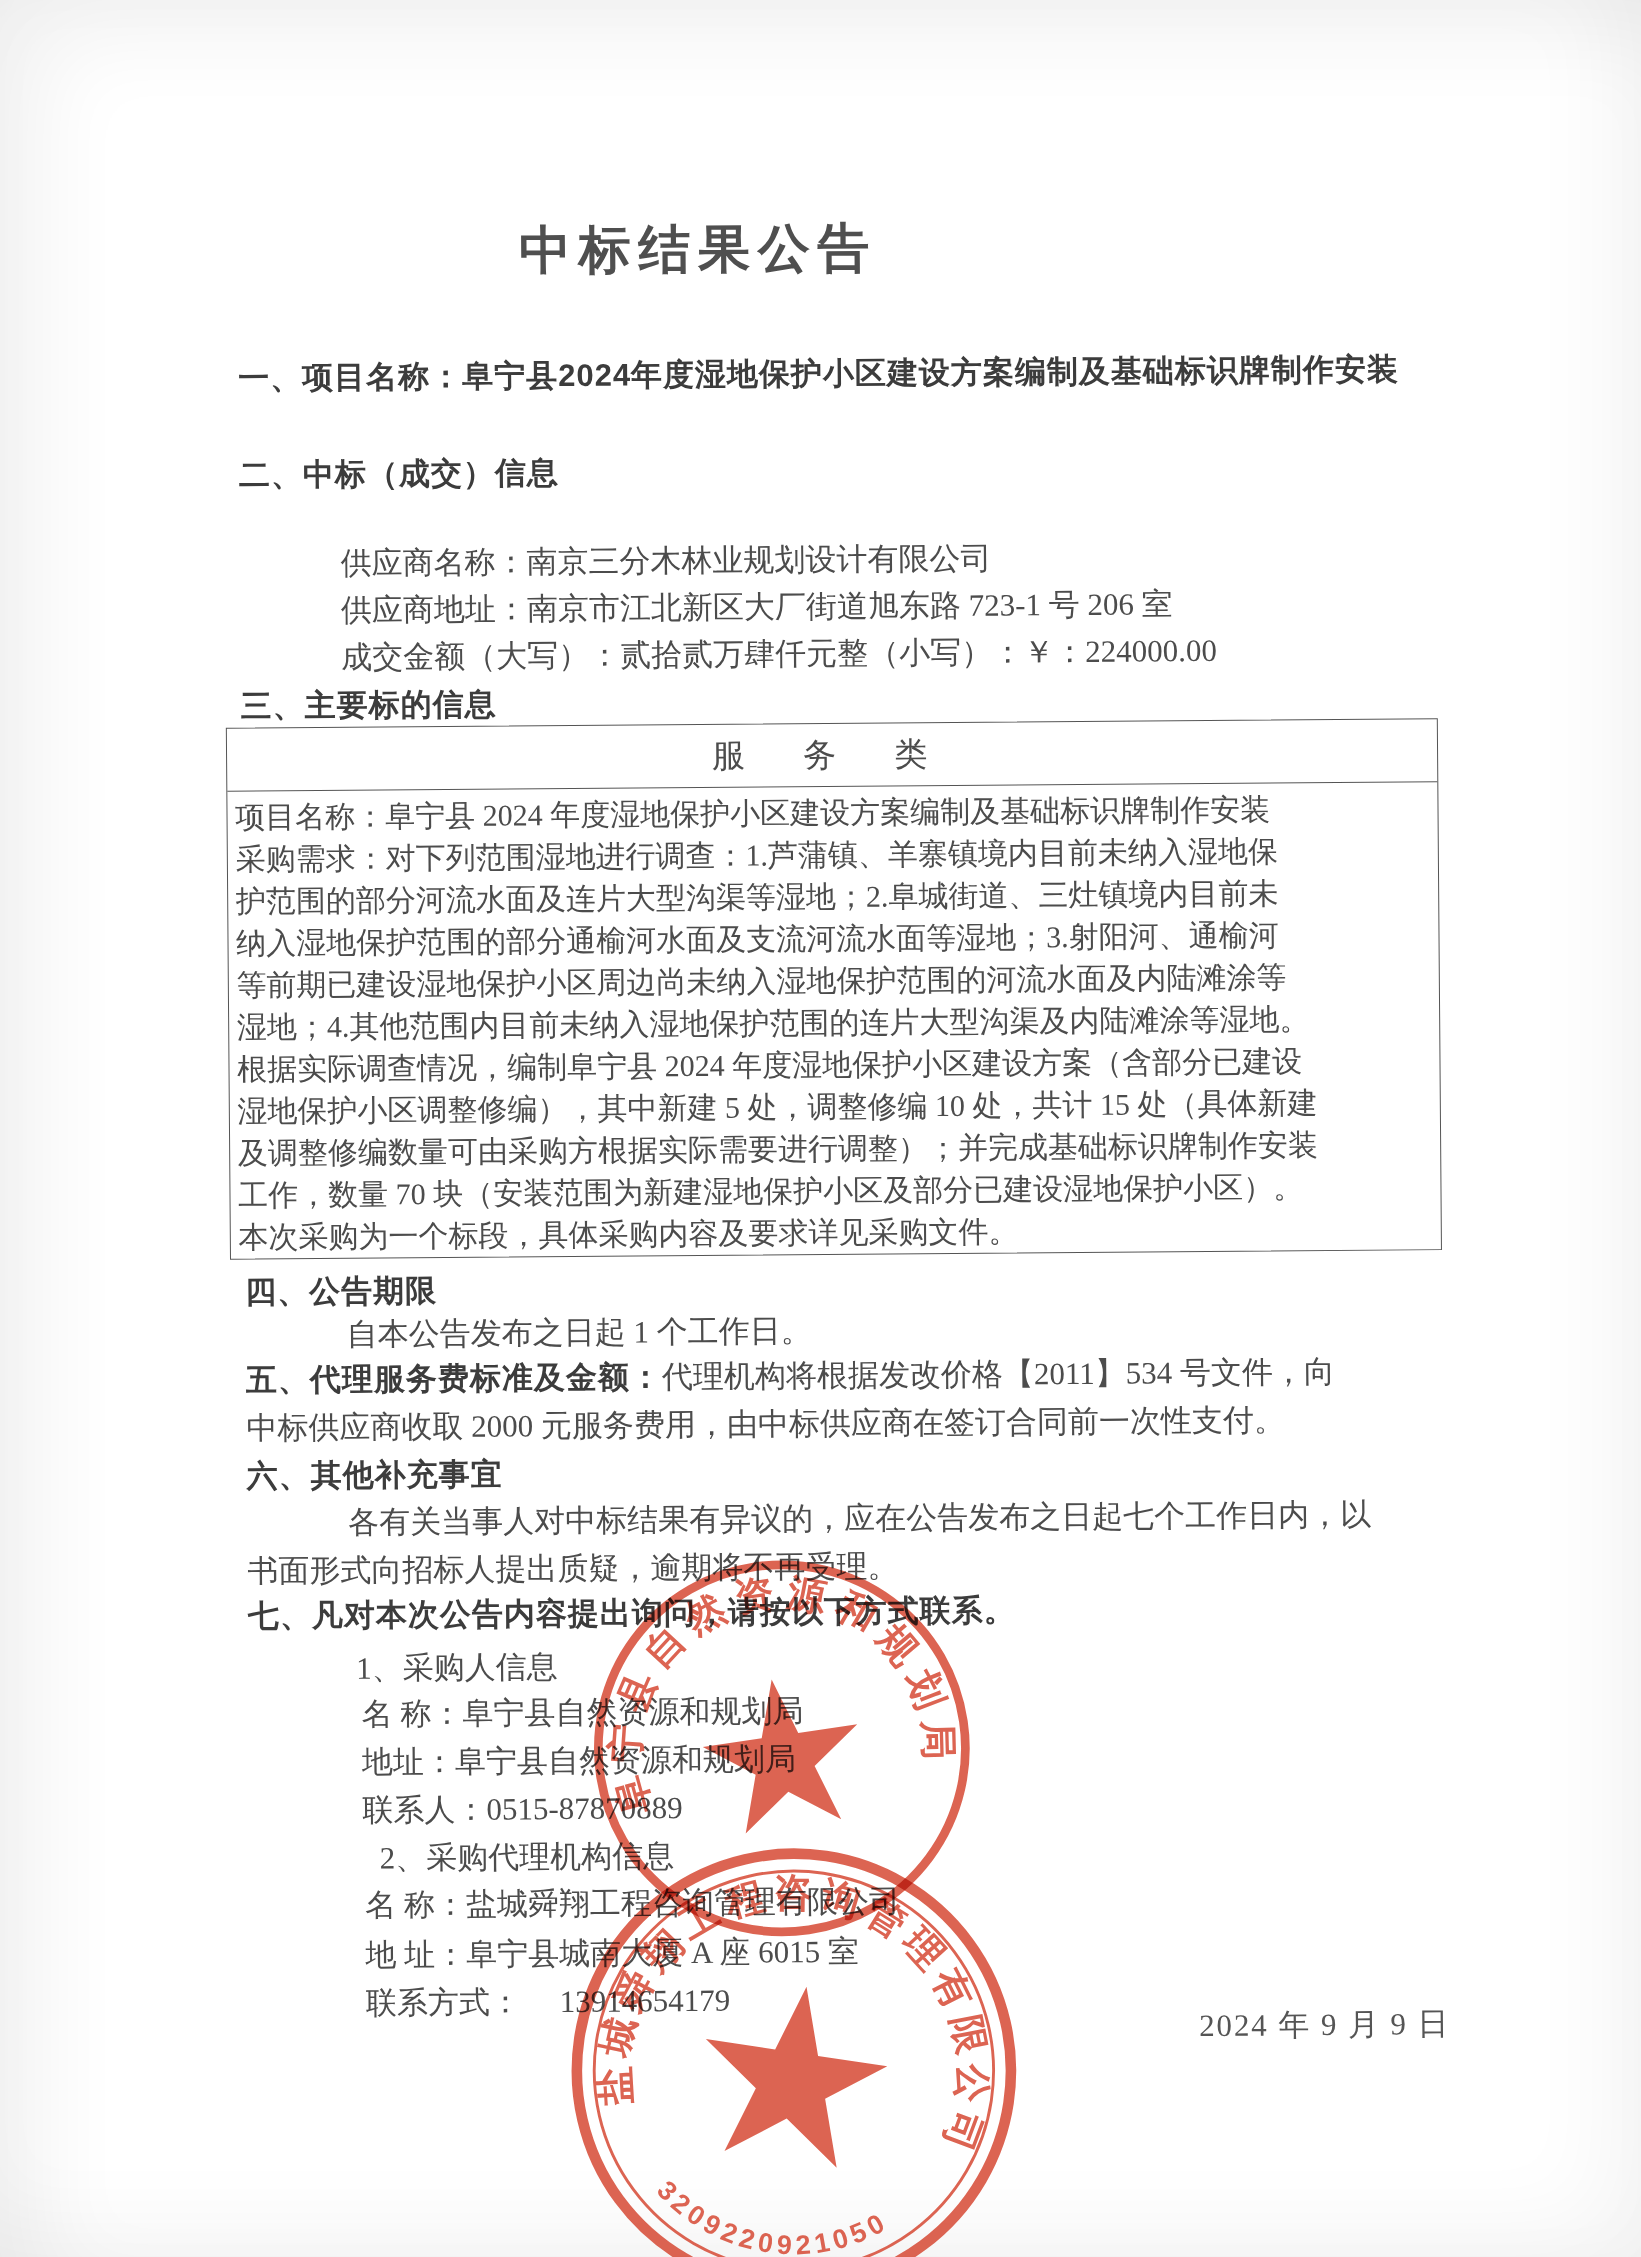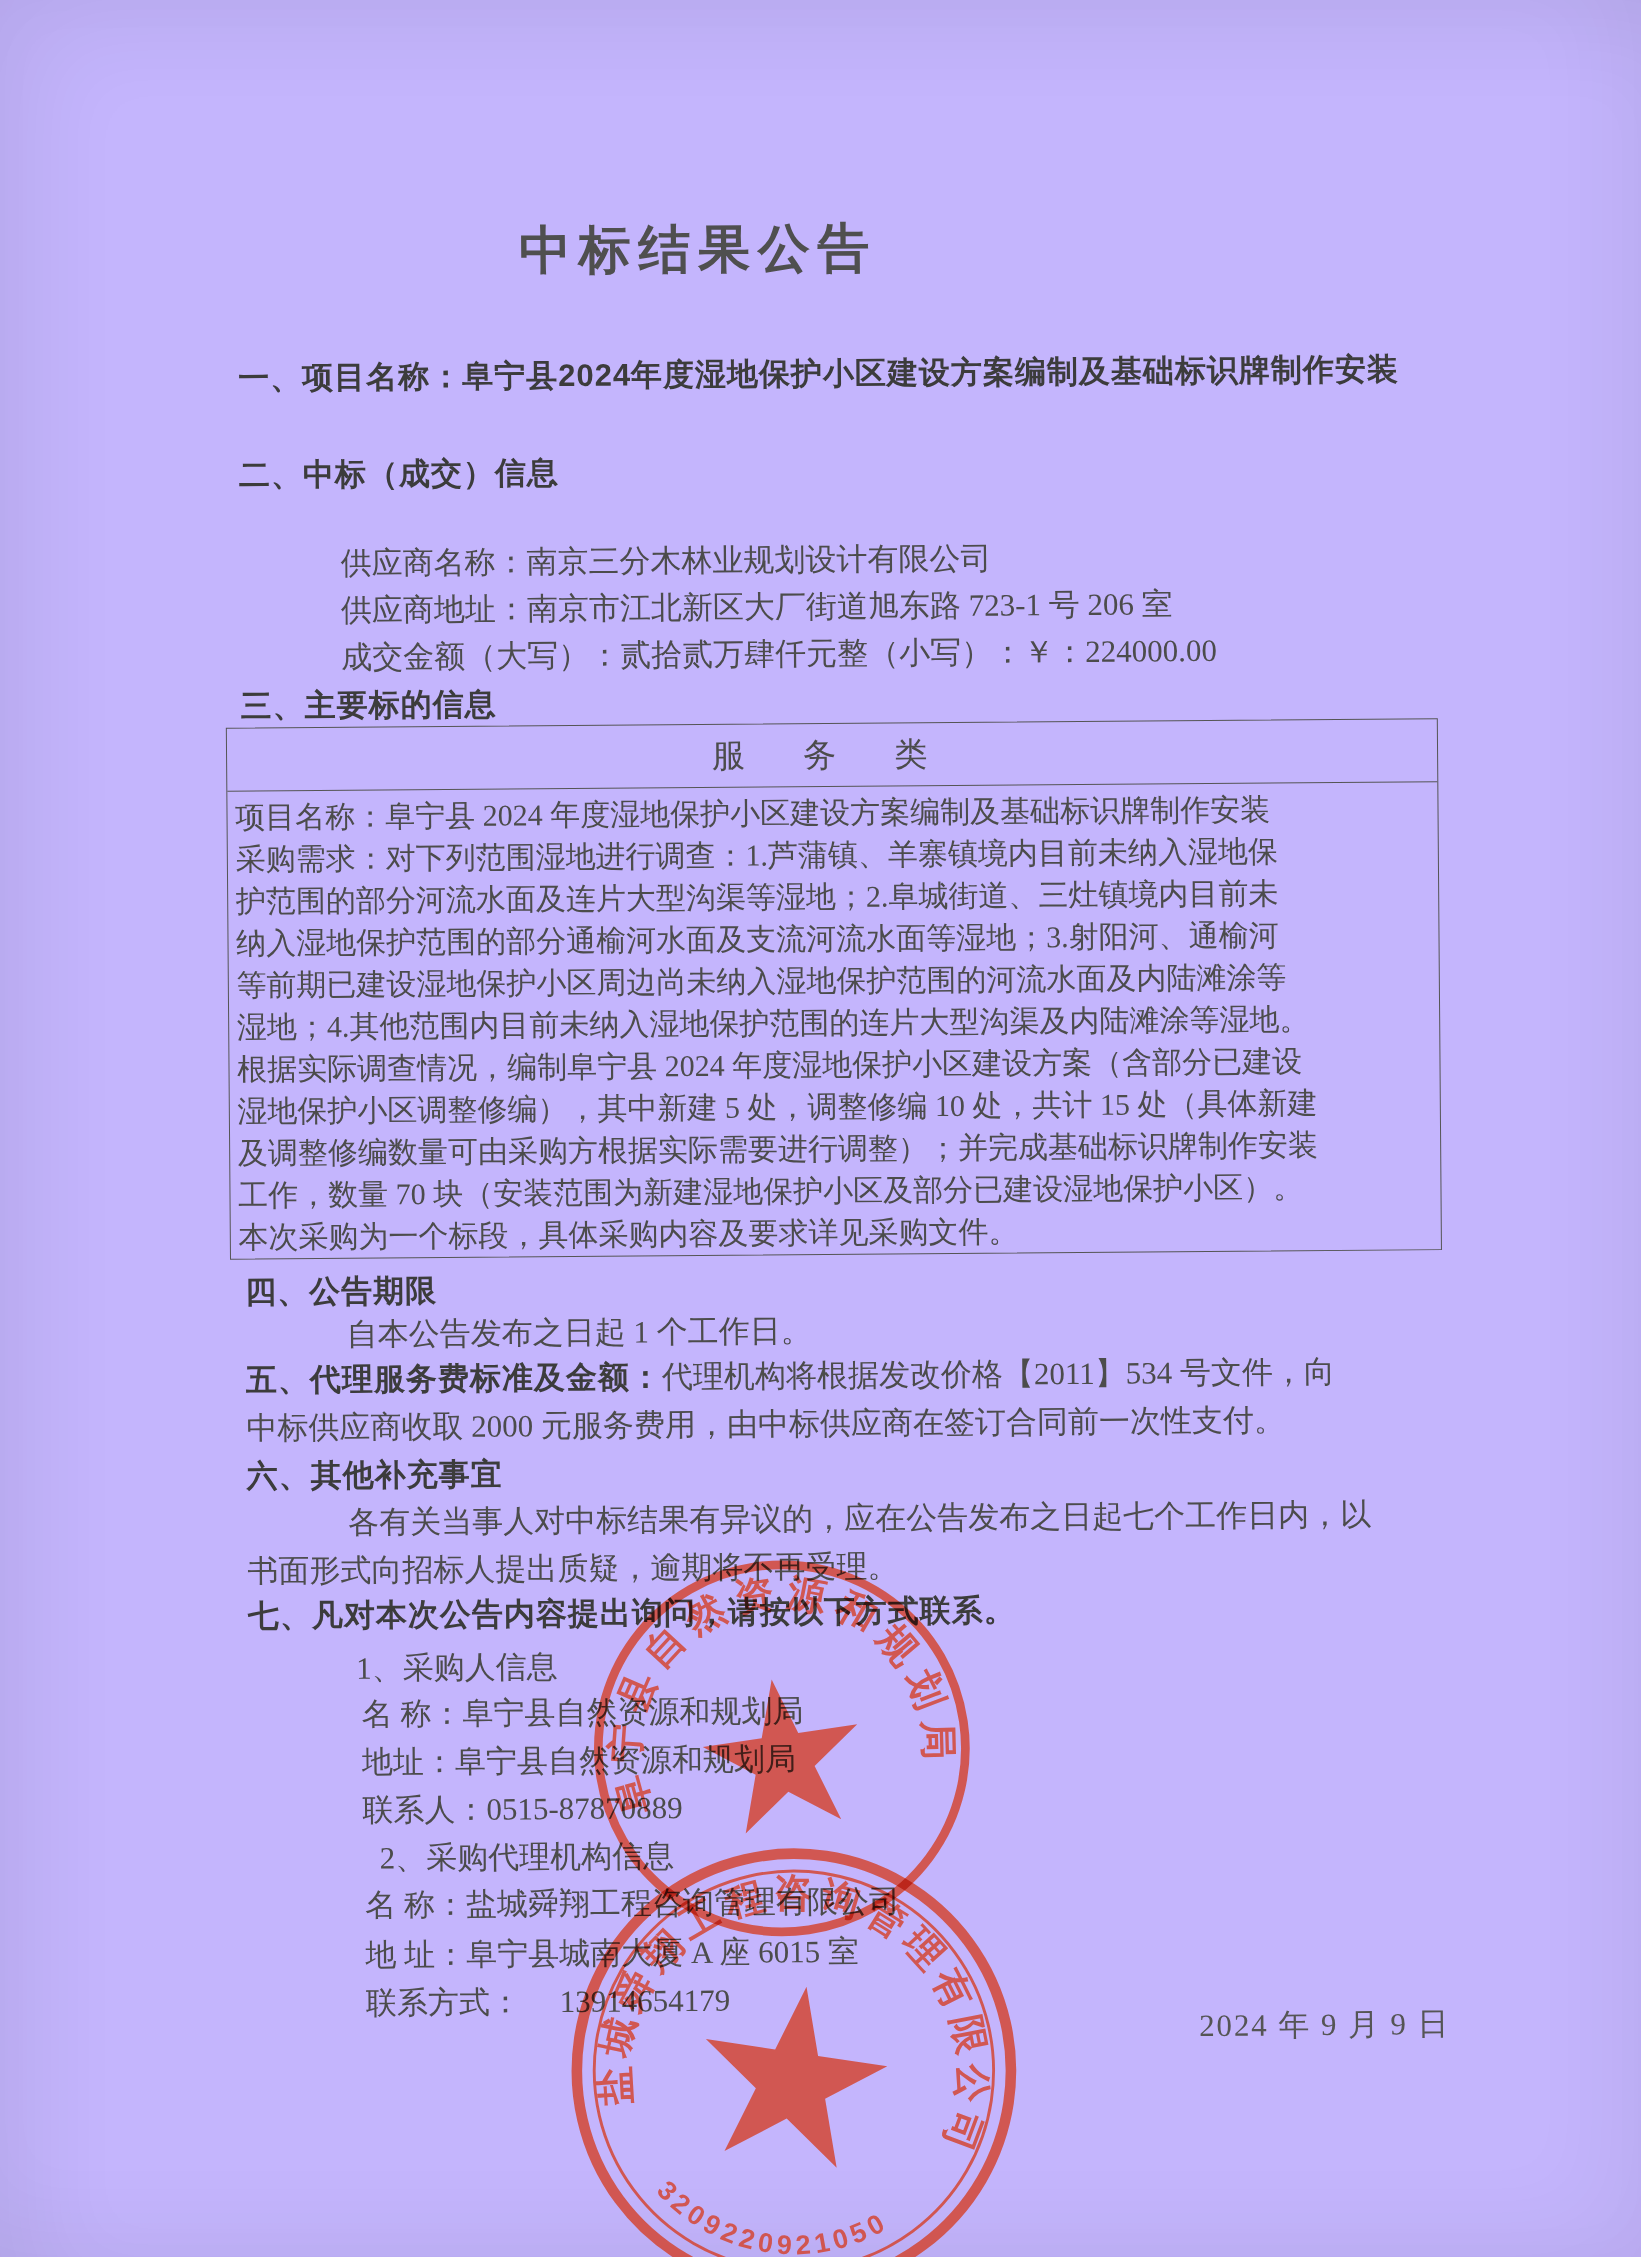--- a/index.html
+++ b/index.html
@@ -1,19 +1,19 @@
 <!DOCTYPE html>
 <html><head>
 <meta charset="utf-8">
 <style>
   html,body{margin:0;padding:0;background:#e8e8e6;}
   .page{
     position:relative;
     width:1641px;height:2257px;
-    background:#c4b5fd;
+    background:#ffffff;
     overflow:hidden;
     font-family:"Liberation Serif", serif;
     color:#4a4a4a;
     box-shadow:inset 43px 34px 87px rgba(0,0,0,0.055), inset -34px -29px 87px rgba(0,0,0,0.045);
   }
   .tilt{
     position:absolute;left:0;top:0;width:1641px;height:2257px;
     transform:rotate(-0.45deg);
     transform-origin:50% 50%;
   }

